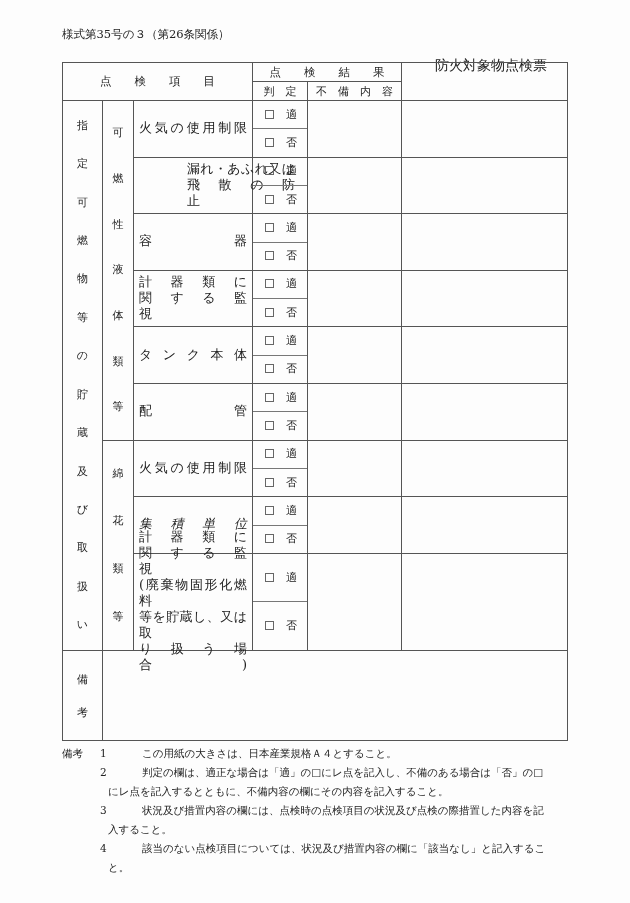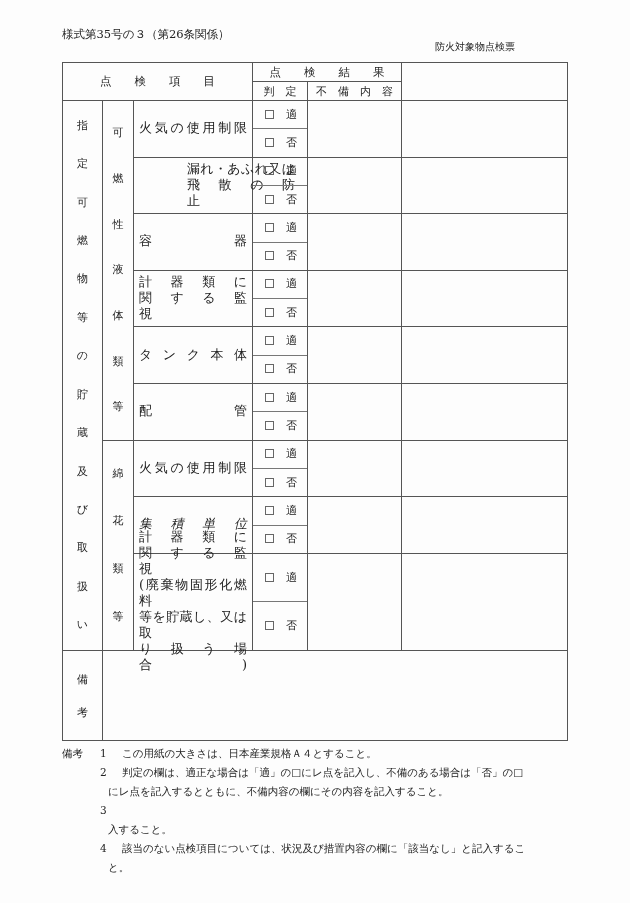--- a/index.html
+++ b/index.html
@@ -1,35 +1,35 @@
 <!DOCTYPE html>
 <html><head>
   <meta charset="utf-8">
   <style>
     * { box-sizing: border-box; margin: 0; padding: 0; }
     html, body { width: 630px; height: 903px; background: #fdfdfd; overflow: hidden; }
     body { position: relative; font-family: "DejaVu Serif", "Liberation Serif", serif; color: #222; font-size: 11px; }
     .abs { position: absolute; }
     .form-no { left: 62px; top: 27px; font-size: 11.5px; }
-    .doc-title { left: 405px; top: 40px; font-size: 10px; padding-left: 30px; }
+    .doc-title { left: 405px; top: 57px; font-size: 14px; padding-left: 30px; }
     .grid { position: absolute; left: 62px; top: 62px; width: 506px; height: 679px; border: 1px solid #555; }
     .line { position: absolute; background: #555; }
     .h { height: 1px; }
     .v { width: 1px; }
     .cell-text { position: absolute; display: flex; align-items: center; justify-content: center; text-align: center; }
     .vert { position: absolute; display: flex; flex-direction: column; justify-content: space-around; align-items: center; font-size: 11px; }
     .item { position: absolute; font-size: 13px; line-height: 16px; text-align: justify; text-align-last: justify; padding: 0 5px; display: flex; flex-direction: column; justify-content: center; }
     .item span { display: block; text-align: justify; text-align-last: justify; }
     .chk { position: absolute; font-size: 11px; display: flex; align-items: center; gap: 12px; padding-left: 12px; }
     .chk .box { width: 9px; height: 9px; border: 1px solid #666; display: inline-block; }
     .notes { left: 62px; top: 744px; width: 510px; font-size: 10.5px; line-height: 19px; }
     .note-row { display: flex; }
     .note-head { width: 38px; flex-shrink: 0; }
     .note-num { width: 22px; flex-shrink: 0; }
-    .note-body { flex: 1; }
+    .note-body { flex: 1; margin-left: 20px; }
     .note-cont { padding-left: 46px; }
   </style>
 </head>
 <body>
 
 <div class="abs form-no">様式第35号の３（第26条関係）</div>
 <div class="abs doc-title">防火対象物点検票</div>
 
 <div class="grid" id="grid">
 
@@ -235,20 +235,21 @@
     </div>
     <div class="note-row">
       <span class="note-head"></span>
       <span class="note-num">2</span>
       <span class="note-body">判定の欄は、適正な場合は「適」の□にレ点を記入し、不備のある場合は「否」の□</span>
     </div>
     <div class="note-cont">にレ点を記入するとともに、不備内容の欄にその内容を記入すること。</div>
     <div class="note-row">
       <span class="note-head"></span>
       <span class="note-num">3</span>
+      <span class="note-body">状況及び措置内容の欄には、点検時の点検項目の状況及び点検の際措置した内容を記</span>
     </div>
     <div class="note-cont">入すること。</div>
     <div class="note-row">
       <span class="note-head"></span>
       <span class="note-num">4</span>
       <span class="note-body">該当のない点検項目については、状況及び措置内容の欄に「該当なし」と記入するこ</span>
     </div>
     <div class="note-cont">と。</div>
   </div>
 

